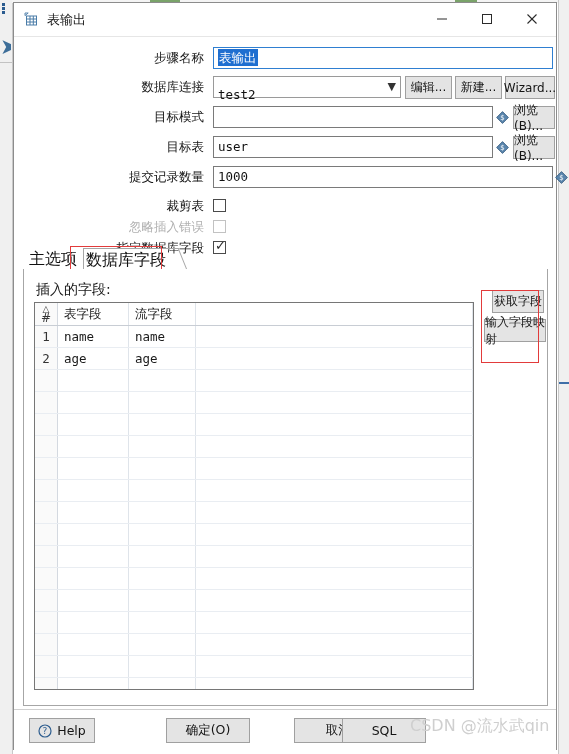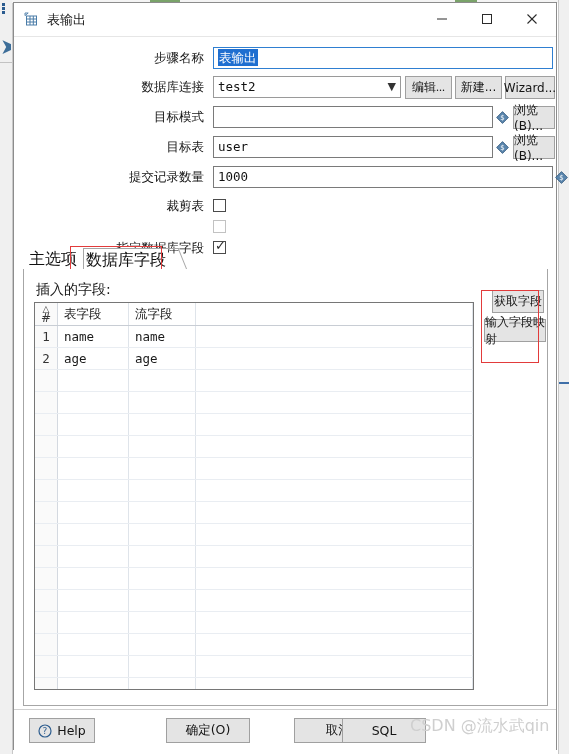--- a/index.html
+++ b/index.html
@@ -101,21 +101,21 @@
   }
   .inp.focused { border: 1px solid #2f7fd1; }
   .inp .sel {
     background: #1f6fd0; color: #ffffff; padding: 1px 1px;
     font-family: "DejaVu Sans", "Liberation Sans", sans-serif;
     font-size: 12.5px;
   }
   .combo {
     position: absolute; box-sizing: border-box;
     height: 22px; background: #ffffff; border: 1px solid #9a9a9a;
-    font-size: 12.5px; color: #111; line-height: 20px; padding: 0 4px;
+    font-size: 12.5px; color: #111; line-height: 20px; padding: 8px 4px;
     font-family: "DejaVu Sans Mono", "Liberation Mono", monospace;
   }
   .combo .arw {
     position: absolute; right: 4px; top: 0; height: 20px;
     display:flex; align-items:center; color:#333; font-size:11px;
     font-family:"DejaVu Sans", sans-serif;
   }
   .btn {
     position: absolute; box-sizing: border-box;
     height: 23px; background: #e4e4e4;
@@ -315,21 +315,21 @@
           <span class="sel">表输出</span>
         </div>
       </div>
 
       <div class="row" style="top:39px;">
         <span class="lbl">数据库连接</span>
         <div class="combo" style="left:199px; width:188px;">
           <span>test2</span>
           <span class="arw">▼</span>
         </div>
-        <div class="btn" style="left:391px; width:47px;font-family:Liberation Serif, serif;">编辑...</div>
+        <div class="btn" style="left:391px; width:47px;">编辑...</div>
         <div class="btn" style="left:441px; width:47px;">新建...</div>
         <div class="btn" style="left:491px; width:50px;">Wizard...</div>
       </div>
 
       <div class="row" style="top:69px;">
         <span class="lbl">目标模式</span>
         <div class="inp" style="left:199px; width:280px;">
           <span></span>
         </div>
         <span class="diamond" style="left:482px; top:4px;">
@@ -367,20 +367,21 @@
           </svg>
         </span>
       </div>
 
       <div class="row" style="top:158px;">
         <span class="lbl">裁剪表</span>
         <div class="cbox" style="left:199px; top:4px;"></div>
       </div>
 
       <div class="row" style="top:179px;">
+        <span class="lbl dim">忽略插入错误</span>
         <div class="cbox dim" style="left:199px; top:4px;"></div>
       </div>
 
       <div class="row" style="top:200px;">
         <span class="lbl">指定数据库字段</span>
         <div class="cbox" style="left:199px; top:4px;">
           <span class="tick">✓</span>
         </div>
       </div>
     </div>

